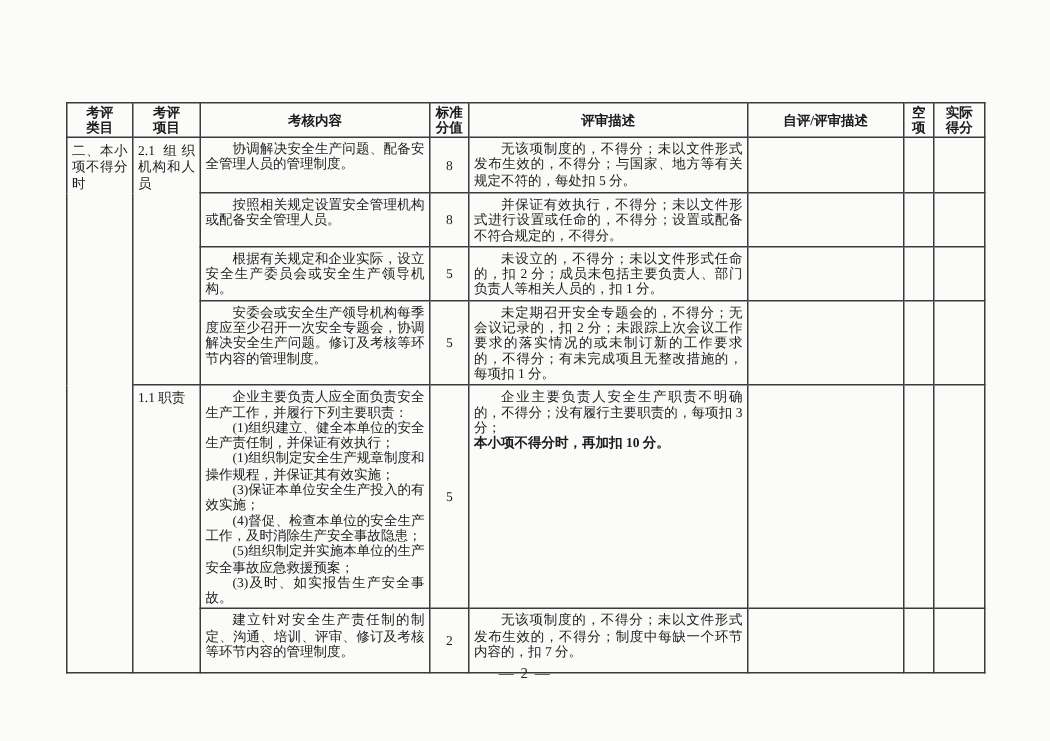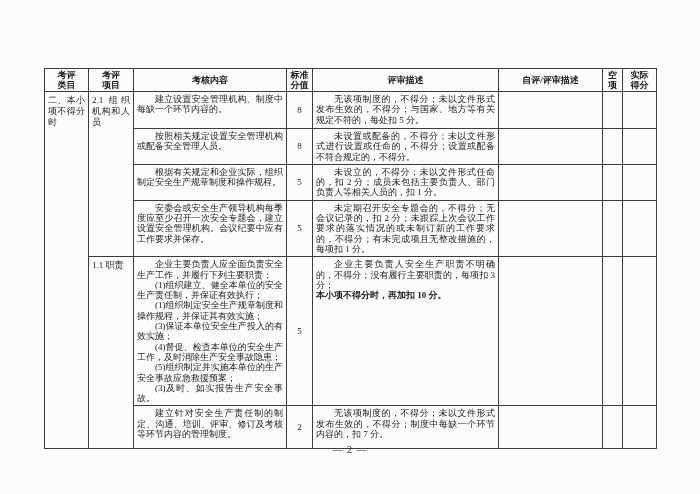--- a/index.html
+++ b/index.html
@@ -90,57 +90,57 @@
 项</th>
         <th>实际
 得分</th>
       </tr>
     </thead>
     <tbody>
       <tr style="height:37px">
         <td class="cat-cell" rowspan="6">二、本小项不得分时</td>
         <td class="proj-cell" rowspan="4">2.1 组织机构和人员</td>
         <td>
-            <div class="para">建立设置安全管理机构、制度中每缺一个环节内容的。</div>
+            <div class="para">协调解决安全生产问题、配备安全管理人员的管理制度。</div>
           </td>
         <td class="score-cell">8</td>
         <td>
             <div class="para">无该项制度的，不得分；未以文件形式发布生效的，不得分；与国家、地方等有关规定不符的，每处扣 5 分。</div>
           </td>
         <td></td>
         <td></td>
         <td></td>
       </tr>
       <tr style="height:34px">
         <td>
             <div class="para">按照相关规定设置安全管理机构或配备安全管理人员。</div>
           </td>
         <td class="score-cell">8</td>
         <td>
-            <div class="para">未设置或配备的，不得分；未以文件形式进行设置或任命的，不得分；设置或配备不符合规定的，不得分。</div>
+            <div class="para">并保证有效执行，不得分；未以文件形式进行设置或任命的，不得分；设置或配备不符合规定的，不得分。</div>
           </td>
         <td></td>
         <td></td>
         <td></td>
       </tr>
       <tr style="height:30px">
         <td>
-            <div class="para">根据有关规定和企业实际，组织制定安全生产规章制度和操作规程。</div>
+            <div class="para">根据有关规定和企业实际，设立安全生产委员会或安全生产领导机构。</div>
           </td>
         <td class="score-cell">5</td>
         <td>
             <div class="para">未设立的，不得分；未以文件形式任命的，扣 2 分；成员未包括主要负责人、部门负责人等相关人员的，扣 1 分。</div>
           </td>
         <td></td>
         <td></td>
         <td></td>
       </tr>
       <tr style="height:47px">
         <td>
-            <div class="para">安委会或安全生产领导机构每季度应至少召开一次安全专题会，建立设置安全管理机构。会议纪要中应有工作要求并保存。</div>
+            <div class="para">安委会或安全生产领导机构每季度应至少召开一次安全专题会，协调解决安全生产问题。修订及考核等环节内容的管理制度。</div>
           </td>
         <td class="score-cell">5</td>
         <td>
             <div class="para">未定期召开安全专题会的，不得分；无会议记录的，扣 2 分；未跟踪上次会议工作要求的落实情况的或未制订新的工作要求的，不得分；有未完成项且无整改措施的，每项扣 1 分。</div>
           </td>
         <td></td>
         <td></td>
         <td></td>
       </tr>
       <tr style="height:138px">

